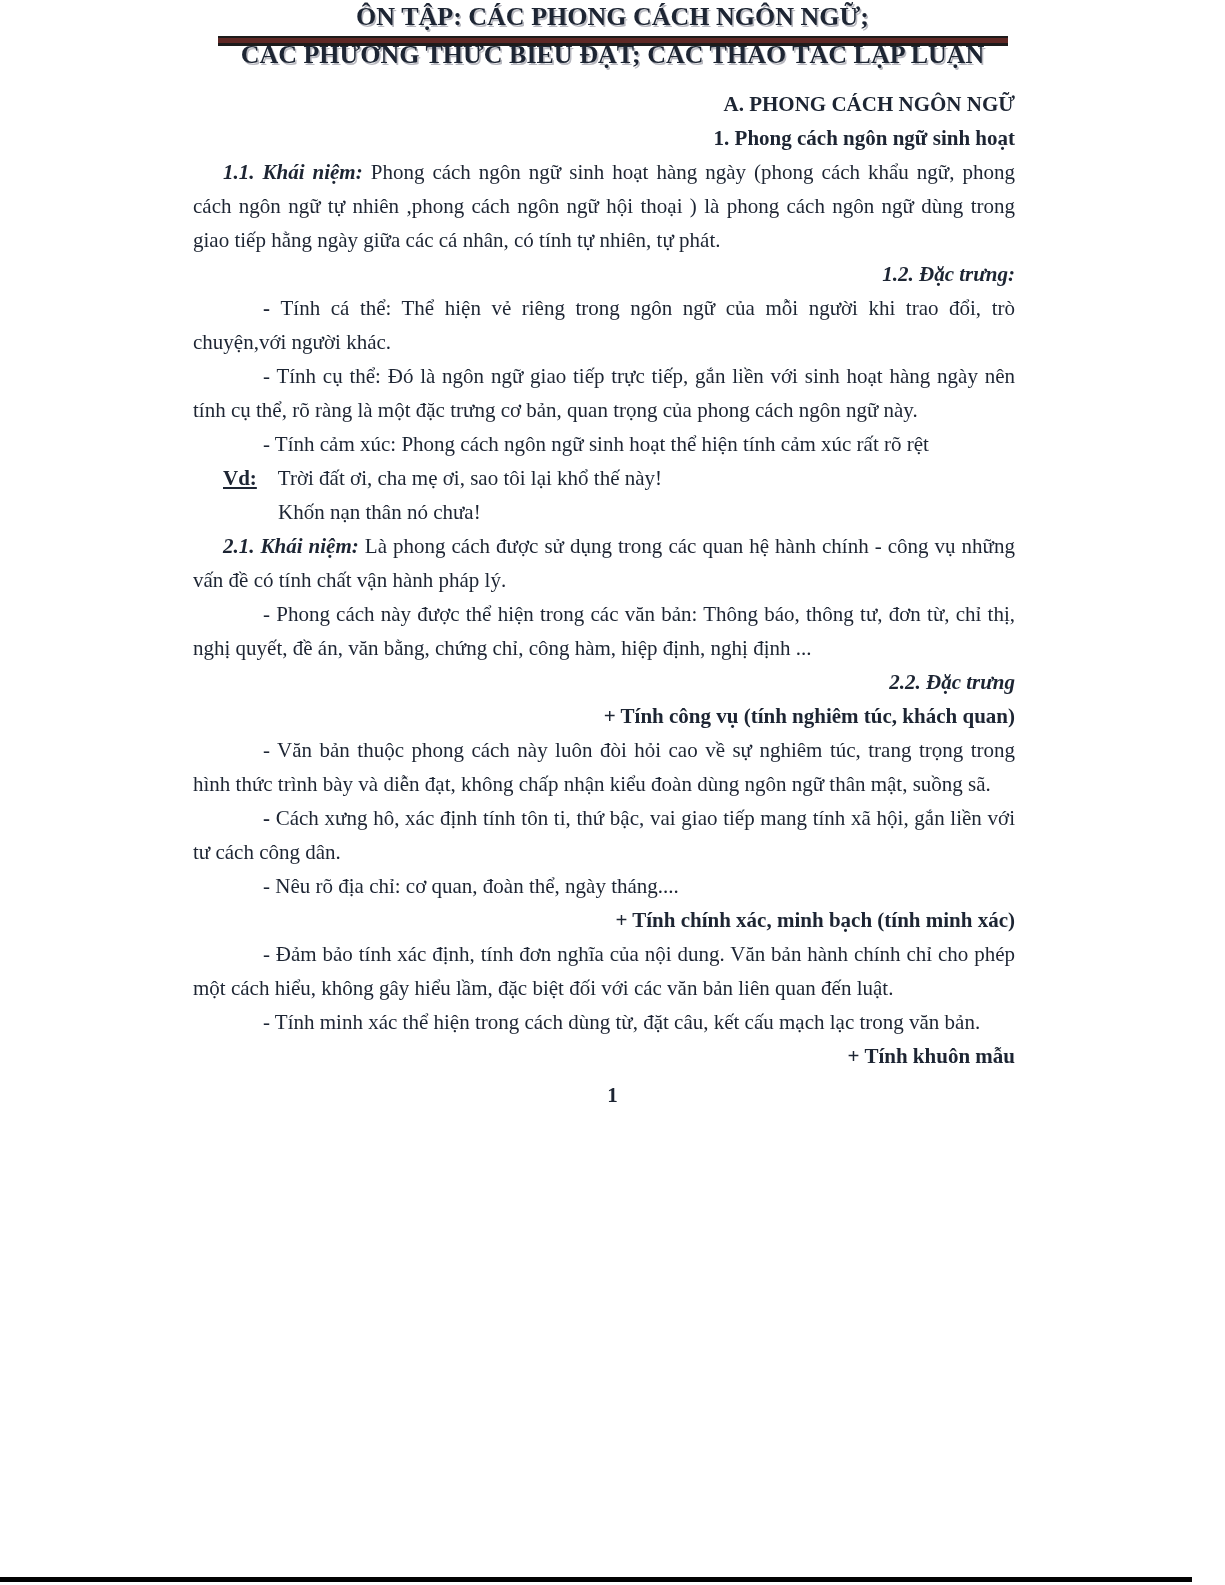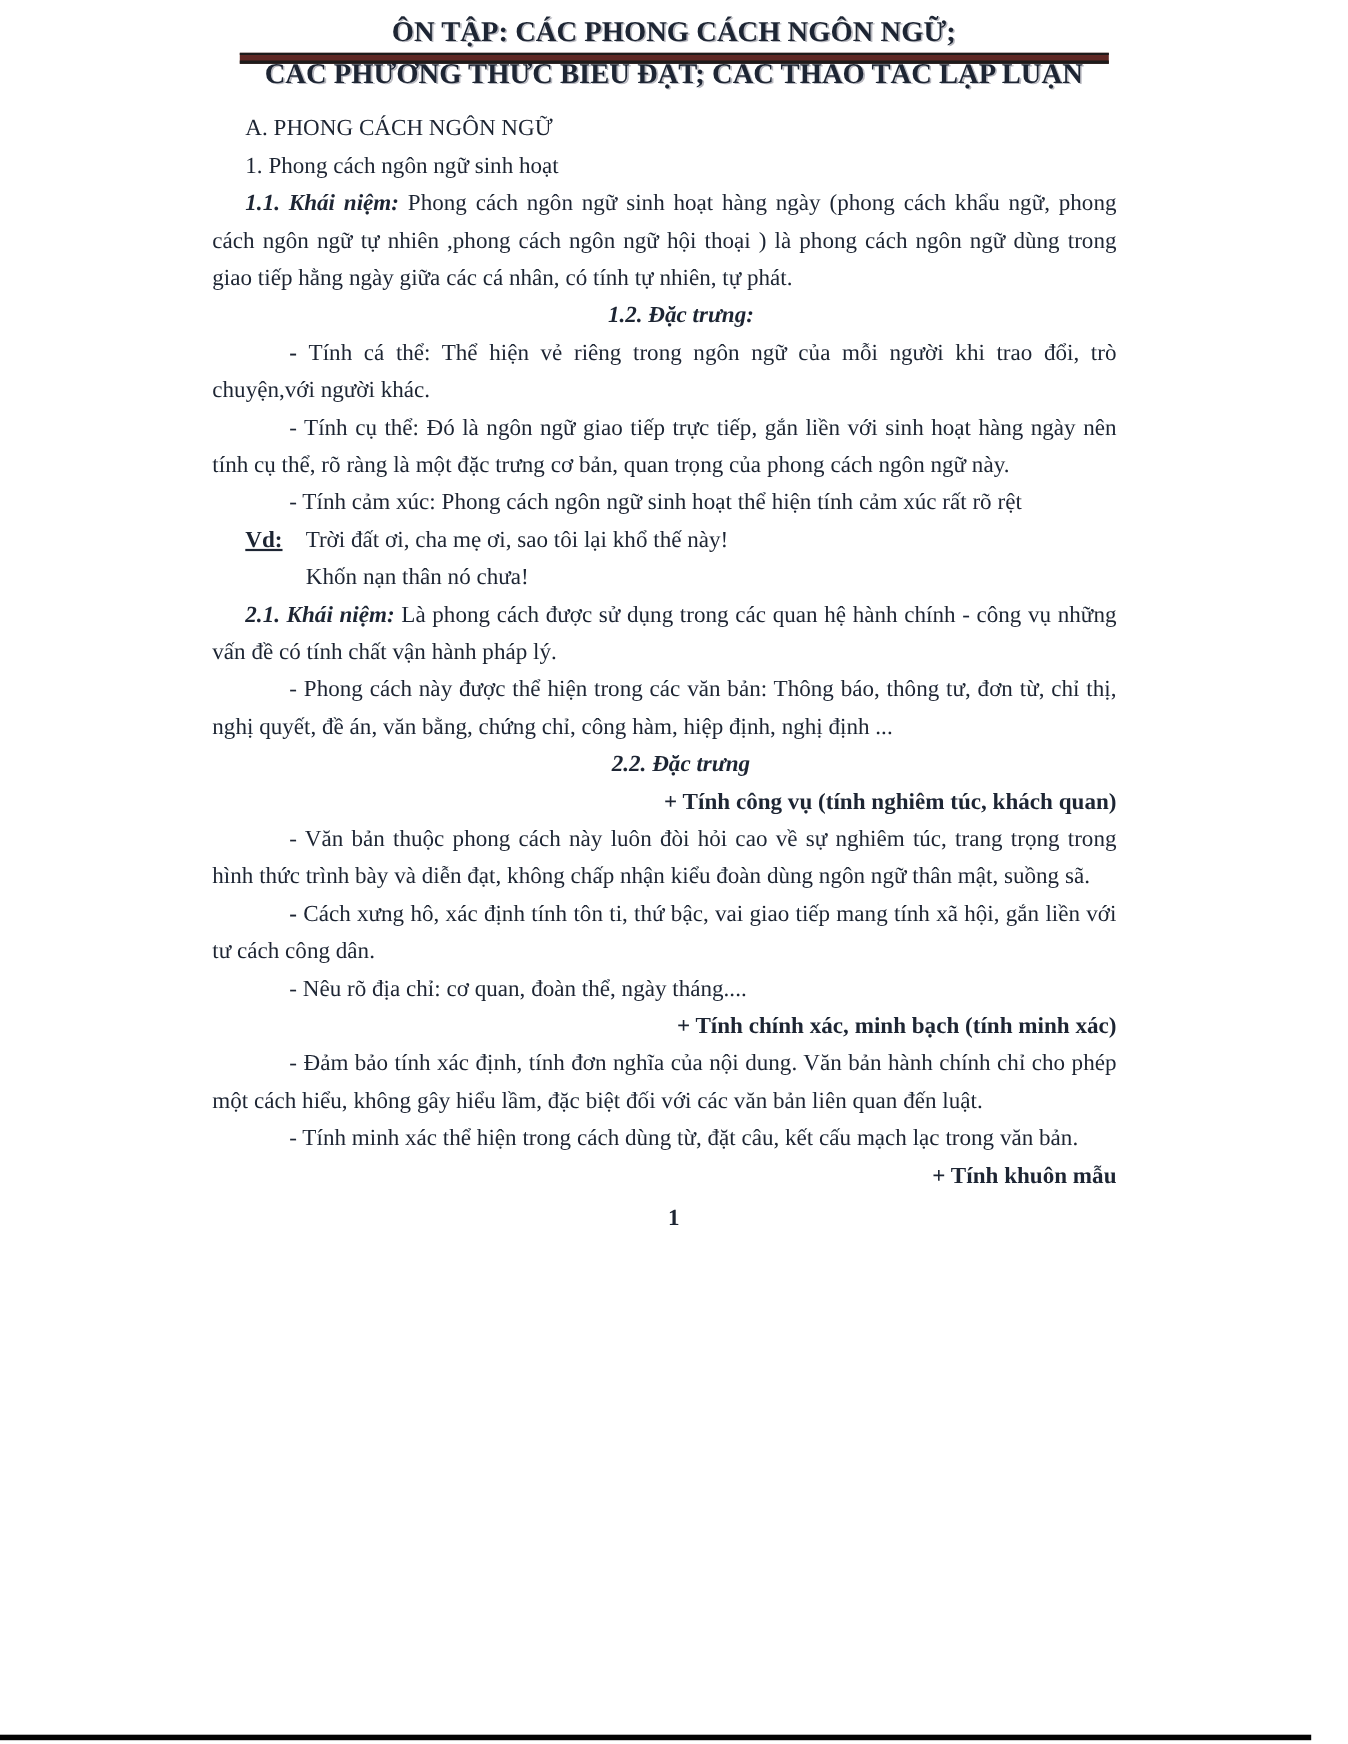--- a/index.html
+++ b/index.html
@@ -6,21 +6,21 @@
   .page {
     position: relative;
     width: 1225px;
     height: 1585px;
     background: var(--bg, #ffffff);
     font-family: "Liberation Serif", "DejaVu Serif", serif;
     color: var(--ink, #1d2533);
     overflow: hidden;
   }
   
-  .doc-header { padding-top: 13px; }
+  .doc-header { padding-top: 1px; }
   .doc-title {
     margin: 0;
     font-size: 26px;
     line-height: 32px;
     font-weight: bold;
     text-align: center;
     color: var(--ink, #1d2533);
     text-shadow: 1.5px 1.5px 0 #b9b9c0;
   }
   .title-rule {
@@ -42,22 +42,22 @@
   
   .content {
     padding: 0 210px 0 193px;
   }
   .content p {
     margin: 0;
     font-size: 21px;
     line-height: 34px;
     text-align: justify;
   }
-  p.heading-bold        { font-weight: normal; text-indent: 30px; text-align: left; }
-  p.heading-bold-italic { font-weight: bold; font-style: italic; text-indent: 30px; text-align: center; }
+  p.heading-bold        { font-weight: bold; text-indent: 30px; text-align: right; }
+  p.heading-bold-italic { font-weight: bold; font-style: italic; text-indent: 30px; text-align: right; }
   p.heading-plus        { font-weight: bold; text-indent: 0; text-align: right; }
   p.body                { text-indent: 30px; }
   p.body-dash           { text-indent: 70px; }
   p.body-vd             { text-indent: 30px; }
   p.body-continue       { text-indent: 85px; }
   span.bold             { font-weight: bold; font-style: normal; }
   span.bold-italic      { font-weight: bold; font-style: italic; }
   p.body-vd .lead       { margin-right: 21px; text-decoration: underline; }
   
   .page-number {

